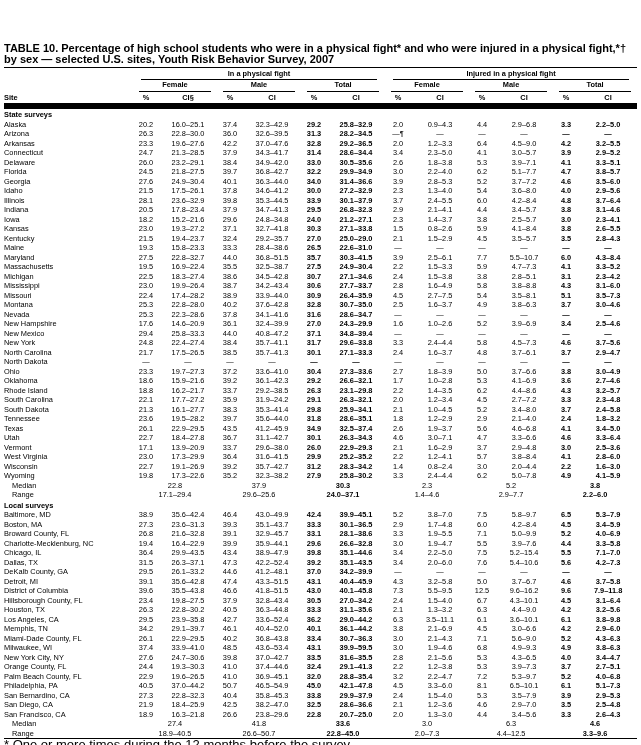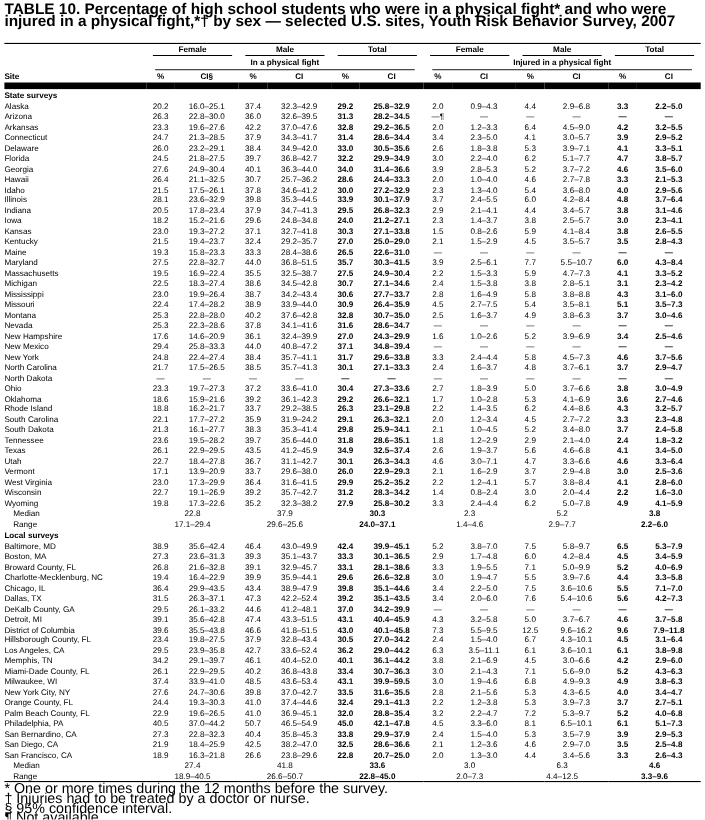--- a/index.html
+++ b/index.html
@@ -3,22 +3,22 @@
 <meta charset="utf-8">
 <style>
   * { box-sizing: border-box; }
   html, body { margin: 0; padding: 0; background: #ffffff; }
   .page {
     width: 641px; height: 745px; padding: 3px 4px;
     font-family: "Liberation Sans", sans-serif; color: #000;
     overflow: hidden;
   }
   .title {
-    font-size: 14px; font-weight: 700; line-height: 10.8px;
-    padding-bottom: 14px; border-bottom: 1.4px solid #000;
+    font-size: 11px; font-weight: 700; line-height: 10.8px;
+    padding-bottom: 2px; border-bottom: 1.4px solid #000; margin-top: 40px;
   }
   table.tbl {
     width: 633px; border-collapse: collapse; table-layout: fixed;
     border-bottom: 1px solid #000;
   }
   th, td {
     font-size: 7.4px; line-height: 9.5px; font-weight: 400;
     padding: 0; vertical-align: bottom; white-space: nowrap; overflow: hidden;
   }
   thead th { font-weight: 700; }
@@ -51,48 +51,48 @@
       <col style="width:26px">
         <col style="width:58px">
       <col style="width:26px">
         <col style="width:58px">
       <col style="width:26px">
         <col style="width:58px">
     </colgroup>
     <thead>
       <tr>
         <th></th>
+        <th colspan="6">
+          <div class="grp-line">In a physical fight</div>
+        </th>
+        <th colspan="6">
+          <div class="grp-line">Injured in a physical fight</div>
+        </th>
+      </tr>
+      <tr>
+        <th></th>
         <th colspan="2">
             <div class="sub-line">Female</div>
           </th>
         <th colspan="2">
             <div class="sub-line">Male</div>
           </th>
         <th colspan="2">
             <div class="sub-line">Total</div>
           </th>
         <th colspan="2">
             <div class="sub-line">Female</div>
           </th>
         <th colspan="2">
             <div class="sub-line">Male</div>
           </th>
         <th colspan="2">
             <div class="sub-line">Total</div>
           </th>
       </tr>
-      <tr>
-        <th></th>
-        <th colspan="6">
-          <div class="grp-line">In a physical fight</div>
-        </th>
-        <th colspan="6">
-          <div class="grp-line">Injured in a physical fight</div>
-        </th>
-      </tr>
       <tr class="measure-row">
         <th class="site-hdr">Site</th>
         <th>%</th>
         <th>CI§</th>
         <th>%</th>
         <th>CI</th>
         <th>%</th>
         <th>CI</th>
         <th>%</th>
         <th>CI</th>
@@ -205,35 +205,20 @@
           <td class="num bold">34.0</td>
           <td class="num bold">31.4–36.6</td>
           <td class="num">3.9</td>
           <td class="num">2.8–5.3</td>
           <td class="num">5.2</td>
           <td class="num">3.7–7.2</td>
           <td class="num bold">4.6</td>
           <td class="num bold">3.5–6.0</td>
         </tr>
         <tr>
-          <td class="site">Hawaii</td>
-          <td class="num">26.4</td>
-          <td class="num">21.1–32.5</td>
-          <td class="num">30.7</td>
-          <td class="num">25.7–36.2</td>
-          <td class="num bold">28.6</td>
-          <td class="num bold">24.4–33.3</td>
-          <td class="num">2.0</td>
-          <td class="num">1.0–4.0</td>
-          <td class="num">4.6</td>
-          <td class="num">2.7–7.8</td>
-          <td class="num bold">3.3</td>
-          <td class="num bold">2.1–5.3</td>
-        </tr>
-        <tr>
           <td class="site">Idaho</td>
           <td class="num">21.5</td>
           <td class="num">17.5–26.1</td>
           <td class="num">37.8</td>
           <td class="num">34.6–41.2</td>
           <td class="num bold">30.0</td>
           <td class="num bold">27.2–32.9</td>
           <td class="num">2.3</td>
           <td class="num">1.3–4.0</td>
           <td class="num">5.4</td>
@@ -776,21 +761,21 @@
           <td class="site">Chicago, IL</td>
           <td class="num">36.4</td>
           <td class="num">29.9–43.5</td>
           <td class="num">43.4</td>
           <td class="num">38.9–47.9</td>
           <td class="num bold">39.8</td>
           <td class="num bold">35.1–44.6</td>
           <td class="num">3.4</td>
           <td class="num">2.2–5.0</td>
           <td class="num">7.5</td>
-          <td class="num">3.6–10.6</td>
+          <td class="num">5.2–15.4</td>
           <td class="num bold">5.5</td>
           <td class="num bold">7.1–7.0</td>
         </tr>
         <tr>
           <td class="site">Dallas, TX</td>
           <td class="num">31.5</td>
           <td class="num">26.3–37.1</td>
           <td class="num">47.3</td>
           <td class="num">42.2–52.4</td>
           <td class="num bold">39.2</td>
@@ -856,20 +841,35 @@
           <td class="num bold">30.5</td>
           <td class="num bold">27.0–34.2</td>
           <td class="num">2.4</td>
           <td class="num">1.5–4.0</td>
           <td class="num">6.7</td>
           <td class="num">4.3–10.1</td>
           <td class="num bold">4.5</td>
           <td class="num bold">3.1–6.4</td>
         </tr>
         <tr>
+          <td class="site">Houston, TX</td>
+          <td class="num">26.3</td>
+          <td class="num">22.8–30.2</td>
+          <td class="num">40.5</td>
+          <td class="num">36.3–44.8</td>
+          <td class="num bold">33.3</td>
+          <td class="num bold">31.1–35.6</td>
+          <td class="num">2.1</td>
+          <td class="num">1.3–3.2</td>
+          <td class="num">6.3</td>
+          <td class="num">4.4–9.0</td>
+          <td class="num bold">4.2</td>
+          <td class="num bold">3.2–5.6</td>
+        </tr>
+        <tr>
           <td class="site">Los Angeles, CA</td>
           <td class="num">29.5</td>
           <td class="num">23.9–35.8</td>
           <td class="num">42.7</td>
           <td class="num">33.6–52.4</td>
           <td class="num bold">36.2</td>
           <td class="num bold">29.0–44.2</td>
           <td class="num">6.3</td>
           <td class="num">3.5–11.1</td>
           <td class="num">6.1</td>

